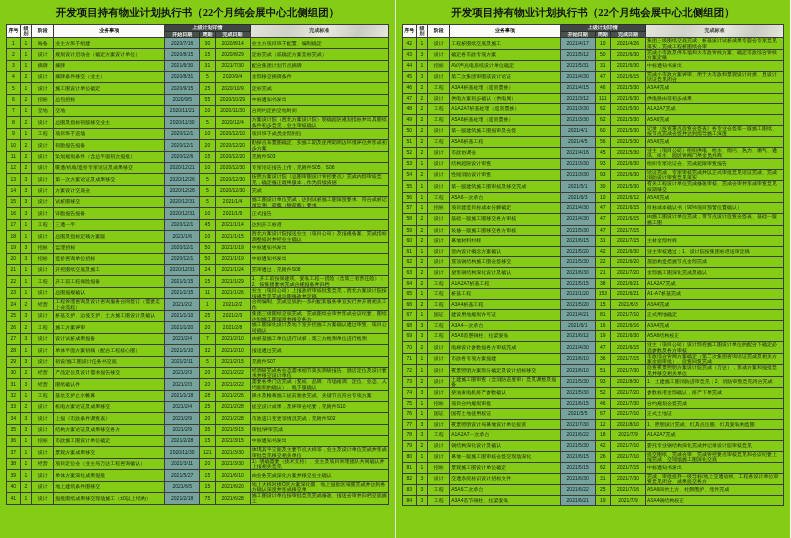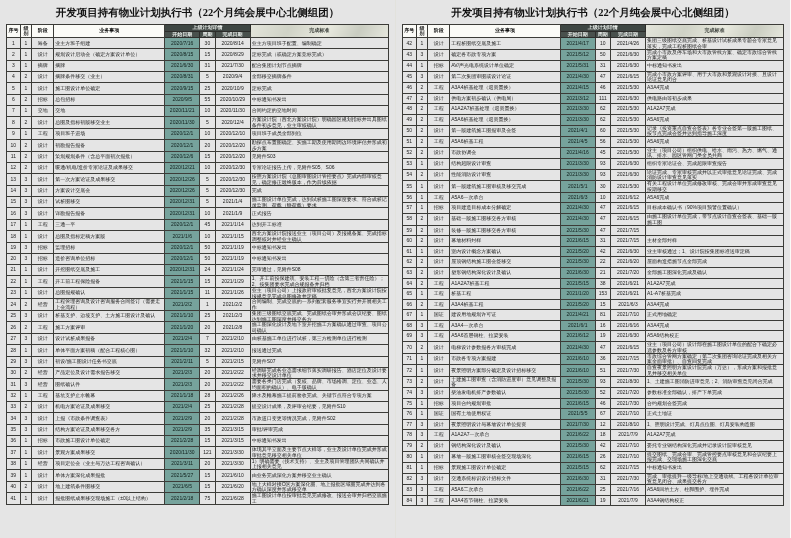--- a/index.html
+++ b/index.html
@@ -1,18 +1,18 @@
 <!DOCTYPE html>
 <html><head>
 <meta charset="utf-8">
 <style>
   html,body{margin:0;padding:0;background:#fbfbf8;width:791px;height:538px;overflow:hidden;
     font-family:"Liberation Sans","DejaVu Sans",sans-serif;color:#1c1c1c;}
   .sheet{display:flex;width:791px;height:538px;}
-  .page{width:395px;height:538px;box-sizing:border-box;padding:4px 6px 2px 6px;background:#e5e5e5;position:relative;}
+  .page{width:395px;height:538px;box-sizing:border-box;padding:4px 6px 2px 6px;background:#84cc16;position:relative;}
   .page.right{border-left:1px solid #e2e2dc;}
   h1.doc-title{margin:2px 0 4px 0;text-align:center;font-size:10.5px;font-weight:bold;letter-spacing:0;
     font-family:"Liberation Serif","DejaVu Serif",serif;color:#111;}
   table.plan{width:100%;border-collapse:collapse;table-layout:fixed;}
   table.plan th,table.plan td{border:0.7px solid #3c3c38;padding:0 1px;vertical-align:middle;
     font-size:5px;line-height:1.12;overflow:hidden;}
   thead th{font-weight:bold;text-align:center;background:#fbfbf7;color:#141414;font-size:5.6px;}
   thead tr.grp th.dark{background:#3f4744;color:#e8ece9;border-color:#2c2c2a;}
   thead tr.grp th.marble{background:linear-gradient(115deg,#e3e4da 0%,#cfd2c6 28%,#e9eadf 55%,#c9ccc0 78%,#e6e7dd 100%);color:#3a3f3a;}
   thead th.sub{background:#49514d;color:#e9edea;font-weight:bold;font-size:5px;border-color:#2c2c2a;}

